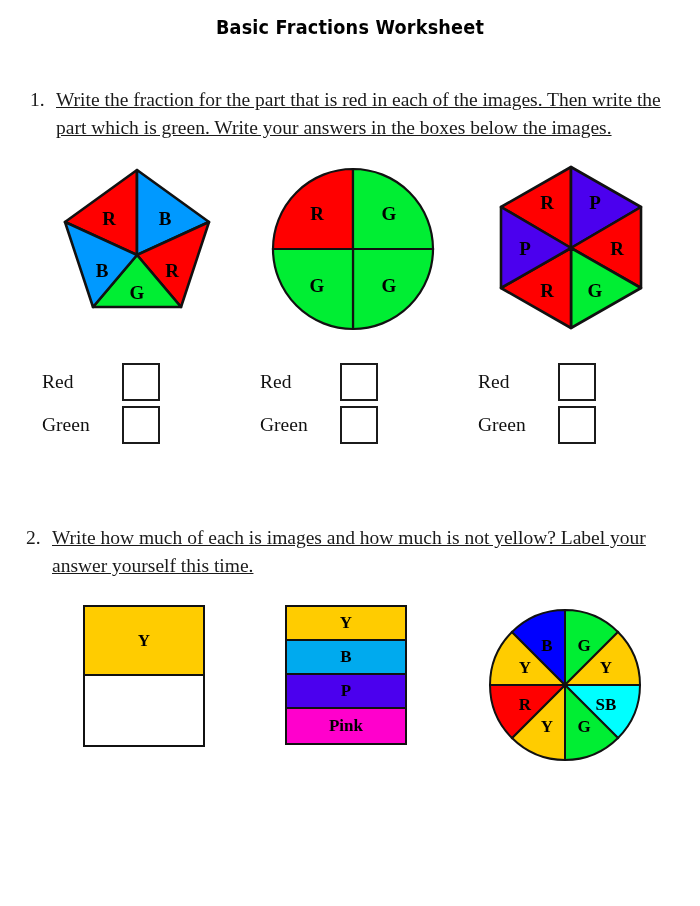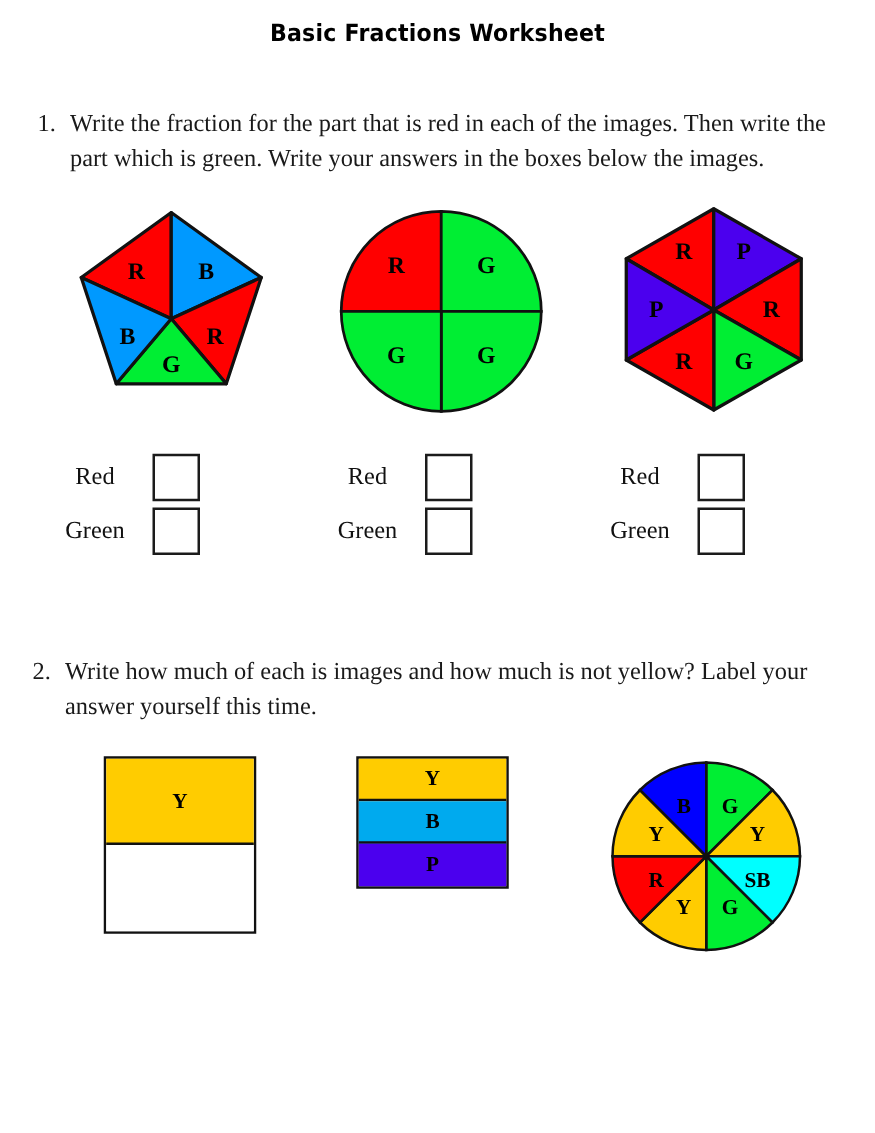--- a/index.html
+++ b/index.html
@@ -40,20 +40,21 @@
     line-height: 1.42;
     color: #1a1a1a;
   }
   .question-number {
     width: 26px;
     flex: 0 0 26px;
     text-align: left;
   }
   .question-text {
     flex: 1 1 auto;
+    text-decoration: underline;
   }
   #question-1 { top: 86px; left: 30px; width: 650px; }
   #question-2 { top: 524px; left: 26px; width: 650px; }
 
   
   .figure-row {
     position: absolute;
     left: 0;
     width: 700px;
     height: 0;
@@ -72,21 +73,21 @@
     position: absolute;
     top: 0;
   }
   .answer-line {
     display: flex;
     align-items: center;
     height: 43px;
   }
   .answer-label {
     font-size: 19.5px;
-    text-align: center;
+    text-align: left;
     padding-right: 12px;
     white-space: nowrap;
   }
   .answer-box {
     width: 38px;
     height: 38px;
     border: 2.5px solid #1b1b1b;
     background: #ffffff;
     box-sizing: border-box;
   }
@@ -249,20 +250,21 @@
       <div class="half top" id="hs-0" style="background: rgb(255, 204, 0);">Y</div>
       <div class="half" id="hs-1" style="background: rgb(255, 255, 255);"></div>
     </div>
   </div>
 
   <div class="fig-slot" style="left:285px;">
     <div class="bar-stack">
       <div class="bar-seg" id="bs-0" style="background: rgb(255, 204, 0);">Y</div>
       <div class="bar-seg" id="bs-1" style="background: rgb(0, 170, 238);">B</div>
       <div class="bar-seg" id="bs-2" style="background: rgb(75, 0, 238);">P</div>
+      <div class="bar-seg" id="bs-3" style="background: rgb(255, 0, 204);">Pink</div>
     </div>
   </div>
 
   <div class="fig-slot" style="left:485px;">
     <svg width="160" height="160" viewBox="0 0 160 160">
       <g stroke="#111111" stroke-width="2">
         <path d="M 80 80 L 80 5 A 75 75 0 0 1 133 27 Z" fill="#00EE33"></path>
         <path d="M 80 80 L 133 27 A 75 75 0 0 1 155 80 Z" fill="#FFCC00"></path>
         <path d="M 80 80 L 155 80 A 75 75 0 0 1 133 133 Z" fill="#00FFFF"></path>
         <path d="M 80 80 L 133 133 A 75 75 0 0 1 80 155 Z" fill="#00EE33"></path>

